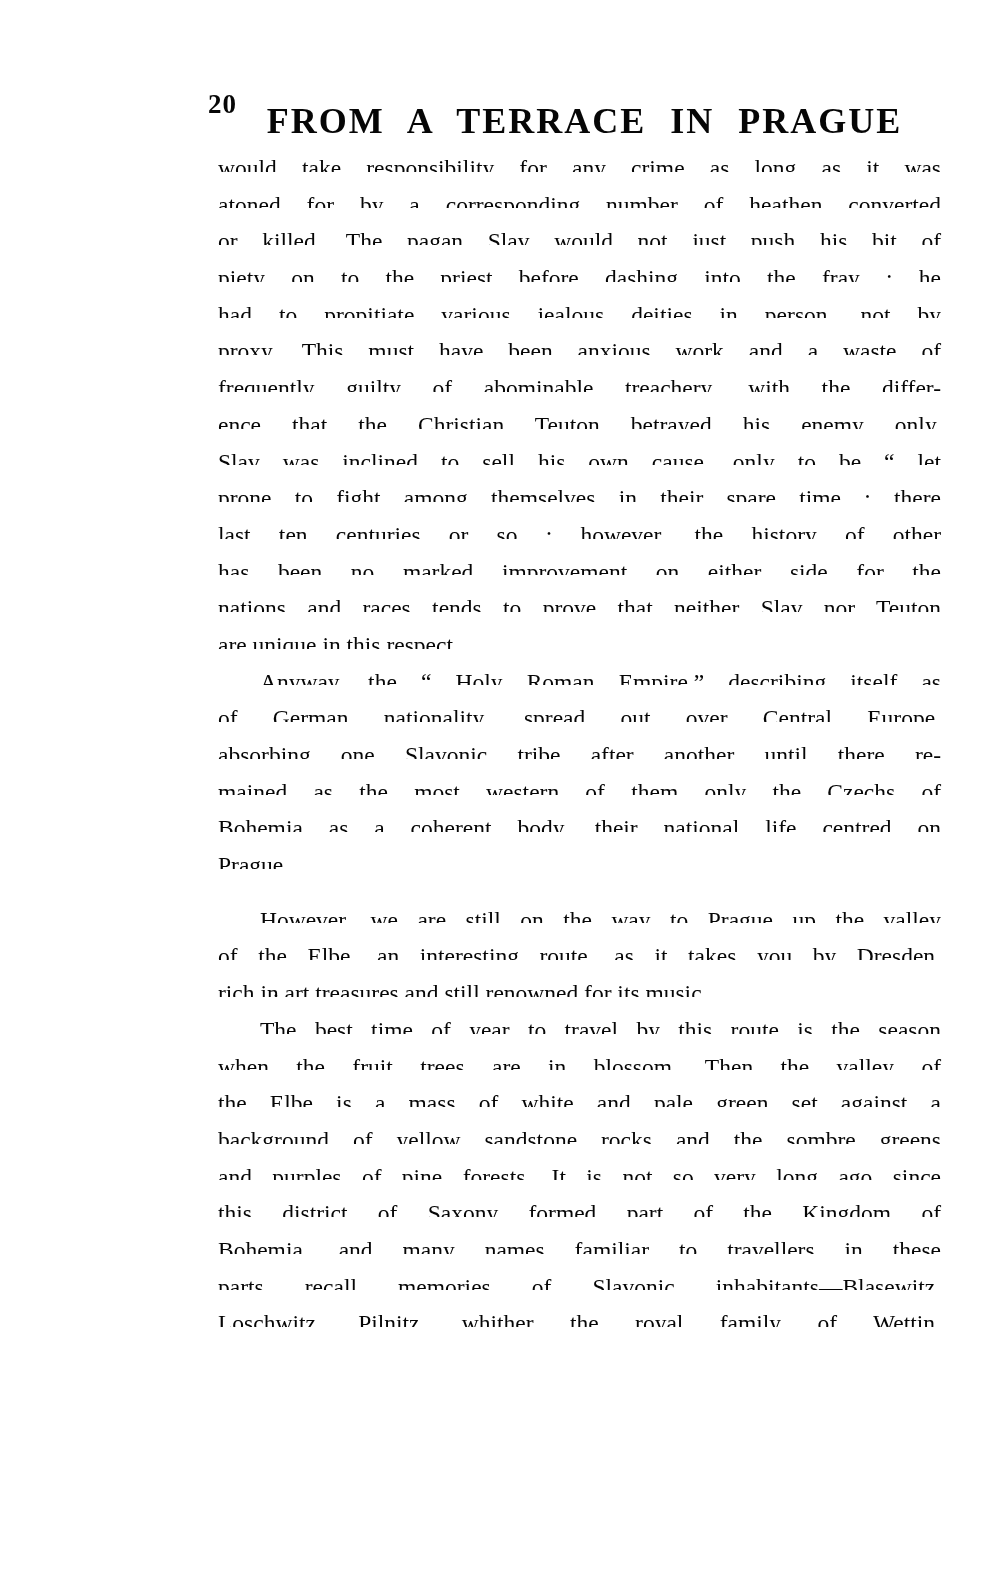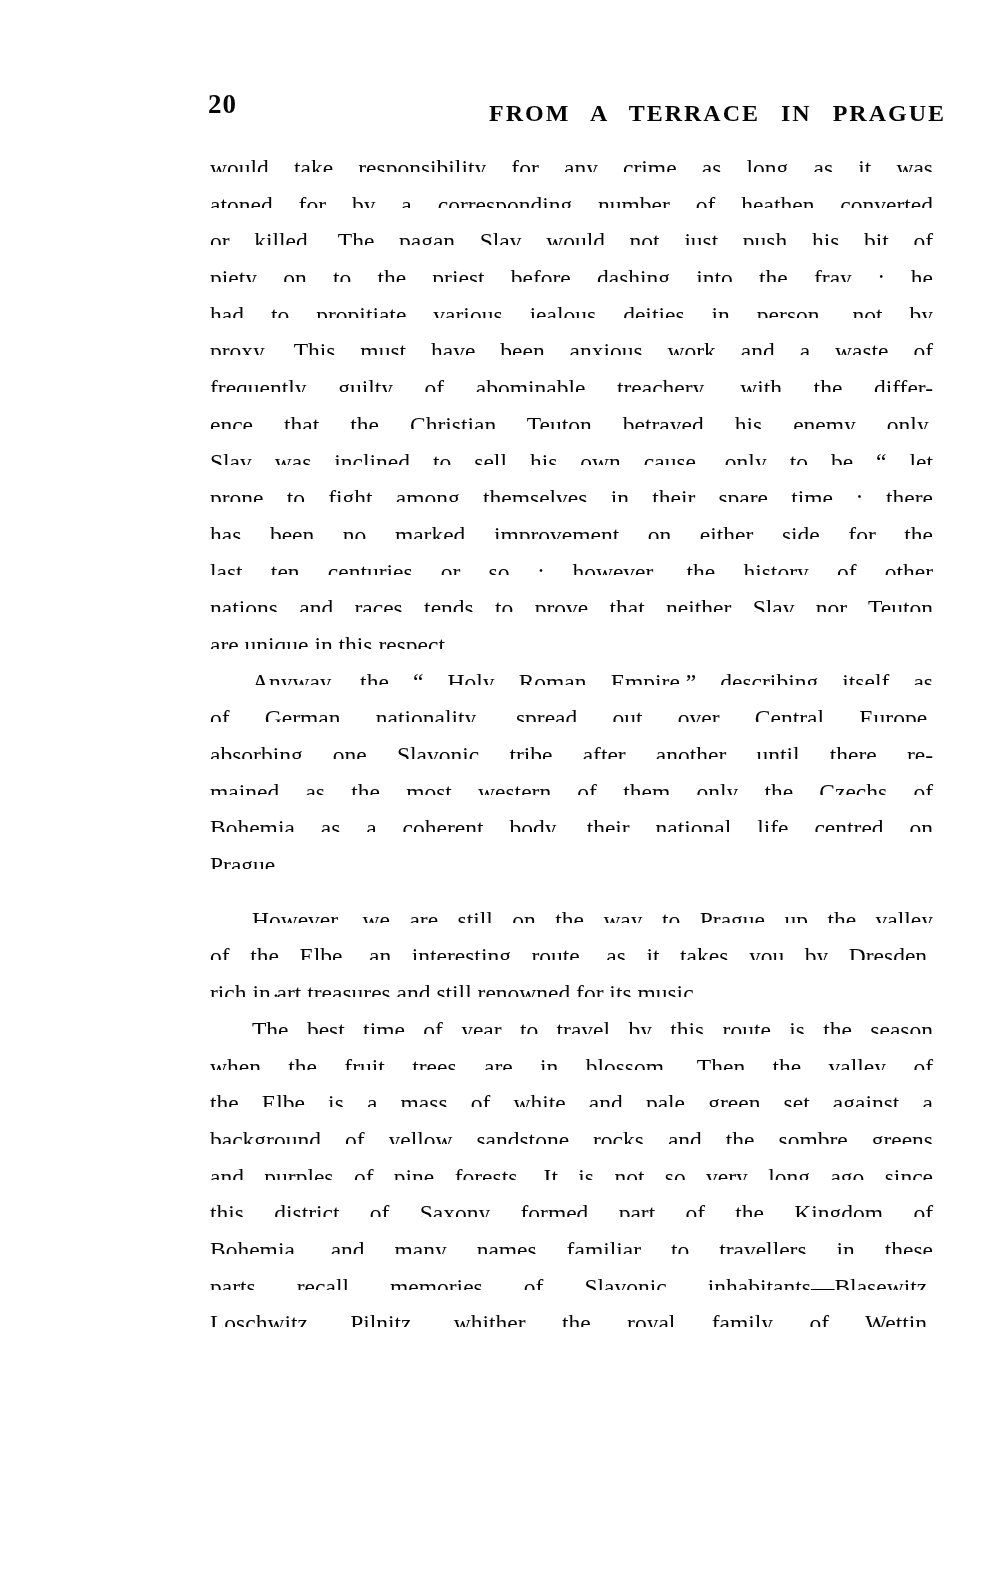--- a/index.html
+++ b/index.html
@@ -23,30 +23,30 @@
   .page-number {
     position: absolute;
     left: 0;
     top: 4px;
     font-size: 27px;
     font-weight: 700;
     letter-spacing: 1px;
   }
   .running-title {
     display: block;
-    text-align: right;
-    font-size: 24px;
+    text-align: center;
+    font-size: 36px;
     font-weight: 700;
     letter-spacing: 2px;
     word-spacing: 13px;
     white-space: nowrap;
   }
   .text-col {
     position: absolute;
-    left: 150px;
+    left: 158px;
     top: 90px;
     width: 783px;
     font-size: 23.5px;
   }
   .line {
     height: 36.7px;
     line-height: 36.7px;
     overflow: hidden;
     text-align: left;
     white-space: normal;
@@ -81,22 +81,22 @@
       <div class="line justify">would take responsibility for any crime as long as it was</div>
       <div class="line justify">atoned for by a corresponding number of heathen converted</div>
       <div class="line justify">or killed. The pagan Slav would not just push his bit of</div>
       <div class="line justify">piety on to the priest before dashing into the fray ; he</div>
       <div class="line justify">had to propitiate various jealous deities in person, not by</div>
       <div class="line justify">proxy. This must have been anxious work and a waste of</div>
       <div class="line justify">frequently guilty of abominable treachery, with the differ-</div>
       <div class="line justify">ence that the Christian Teuton betrayed his enemy only,</div>
       <div class="line justify">Slav was inclined to sell his own cause, only to be “ let</div>
       <div class="line justify">prone to fight among themselves in their spare time ; there</div>
+      <div class="line justify">last ten centuries or so ; however, the history of other</div>
       <div class="line justify">has been no marked improvement on either side for the</div>
-      <div class="line justify">last ten centuries or so ; however, the history of other</div>
       <div class="line justify">nations and races tends to prove that neither Slav nor Teuton</div>
       <div class="line">are unique in this respect.</div>
       <div class="line justify indent">Anyway, the “ Holy Roman Empire,” describing itself as</div>
       <div class="line justify">of German nationality, spread out over Central Europe,</div>
       <div class="line justify">absorbing one Slavonic tribe after another until there re-</div>
       <div class="line justify">mained as the most western of them only the Czechs of</div>
       <div class="line justify">Bohemia as a coherent body, their national life centred on</div>
       <div class="line">Prague.</div>
       <div class="line justify indent gap">However, we are still on the way to Prague up the valley</div>
       <div class="line justify">of the Elbe, an interesting route, as it takes you by Dresden,</div>

